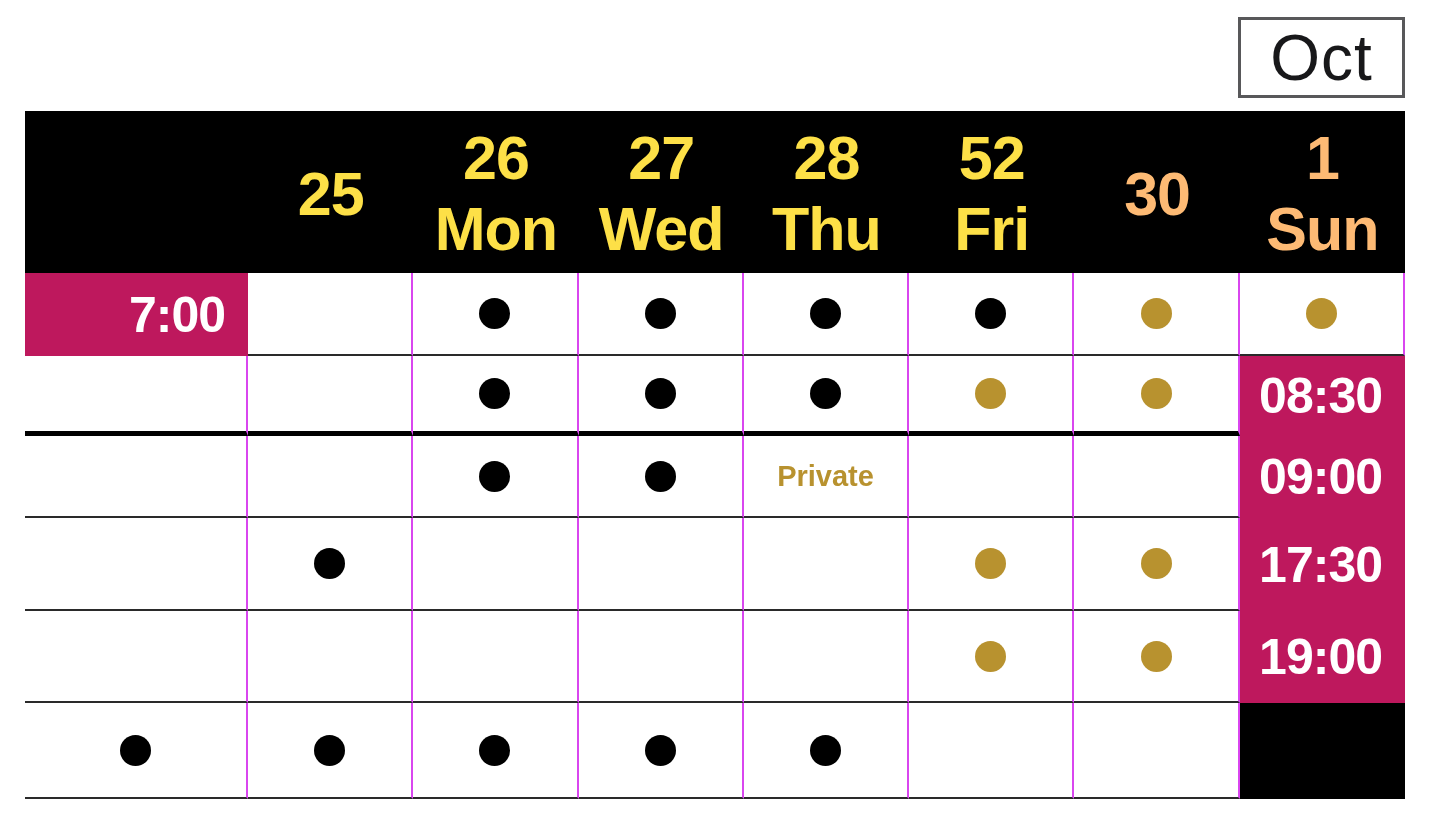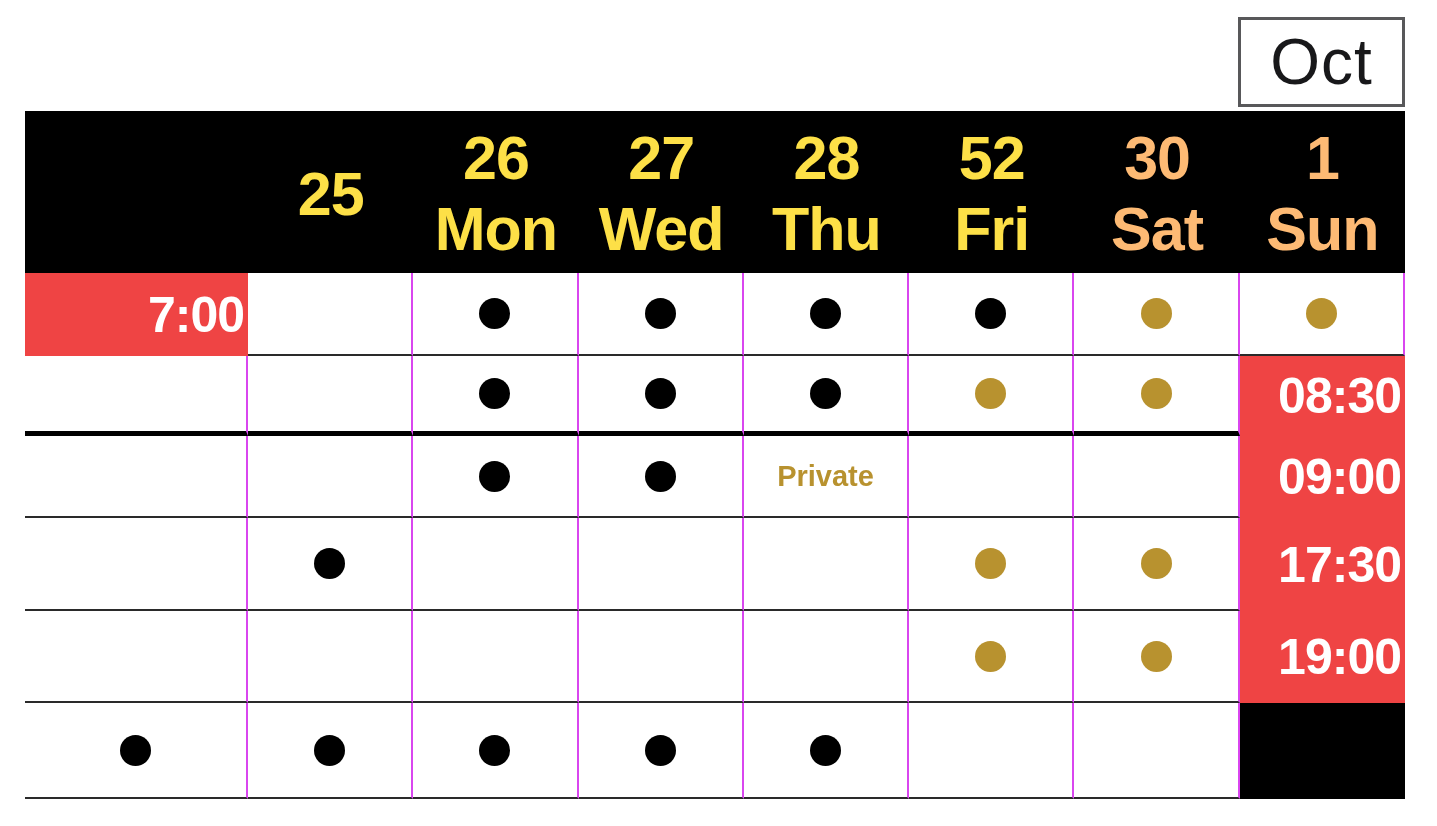--- a/index.html
+++ b/index.html
@@ -11,21 +11,21 @@
     width: 1437px;
     height: 826px;
     background: #ffffff;
     overflow: hidden;
   }
 
   
   .month-box {
     position: absolute;
     left: 1238px; top: 17px;
-    width: 167px; height: 90px;
+    width: 167px; height: 81px;
     background: #ffffff;
     border: 3px solid #58585a;
     display: flex; align-items: center; justify-content: center;
   }
   .month-box span {
     font-size: 64px;
     font-weight: 400;
     color: #18181a;
     letter-spacing: 1px;
   }
@@ -50,24 +50,24 @@
     align-items: center; justify-content: center;
     line-height: 1.16;
     font-weight: 700;
     font-size: 61px;
     letter-spacing: -1px;
     padding-top: 4px;
   }
   .day-head.weekend { color: #fdba74; }
 
   .time-cell {
-    background: #ef4444;
+    background: #be185d;
     color: #ffffff;
     display: flex; align-items: center; justify-content: flex-end;
-    padding-right: 4px;
+    padding-right: 23px;
     font-weight: 700;
     font-size: 50px;
     letter-spacing: -1px;
   }
 
   .cell {
     background: #ffffff;
     border-right: 2px solid #d946ef;
     border-bottom: 2px solid #2a2a2a;
     display: flex; align-items: center; justify-content: center;
@@ -113,21 +113,20 @@
       <div class="day-head">
         <span>28</span>
         <span>Thu</span>
       </div>
       <div class="day-head">
         <span>52</span>
         <span>Fri</span>
       </div>
       <div class="day-head weekend">
         <span>30</span>
-        <span>Sat</span>
       </div>
       <div class="day-head weekend">
         <span>1</span>
         <span>Sun</span>
       </div>
       <div class="time-cell">7:00</div>
       <div class="cell"></div>
       <div class="cell">
         <span class="dot"></span>
       </div>

